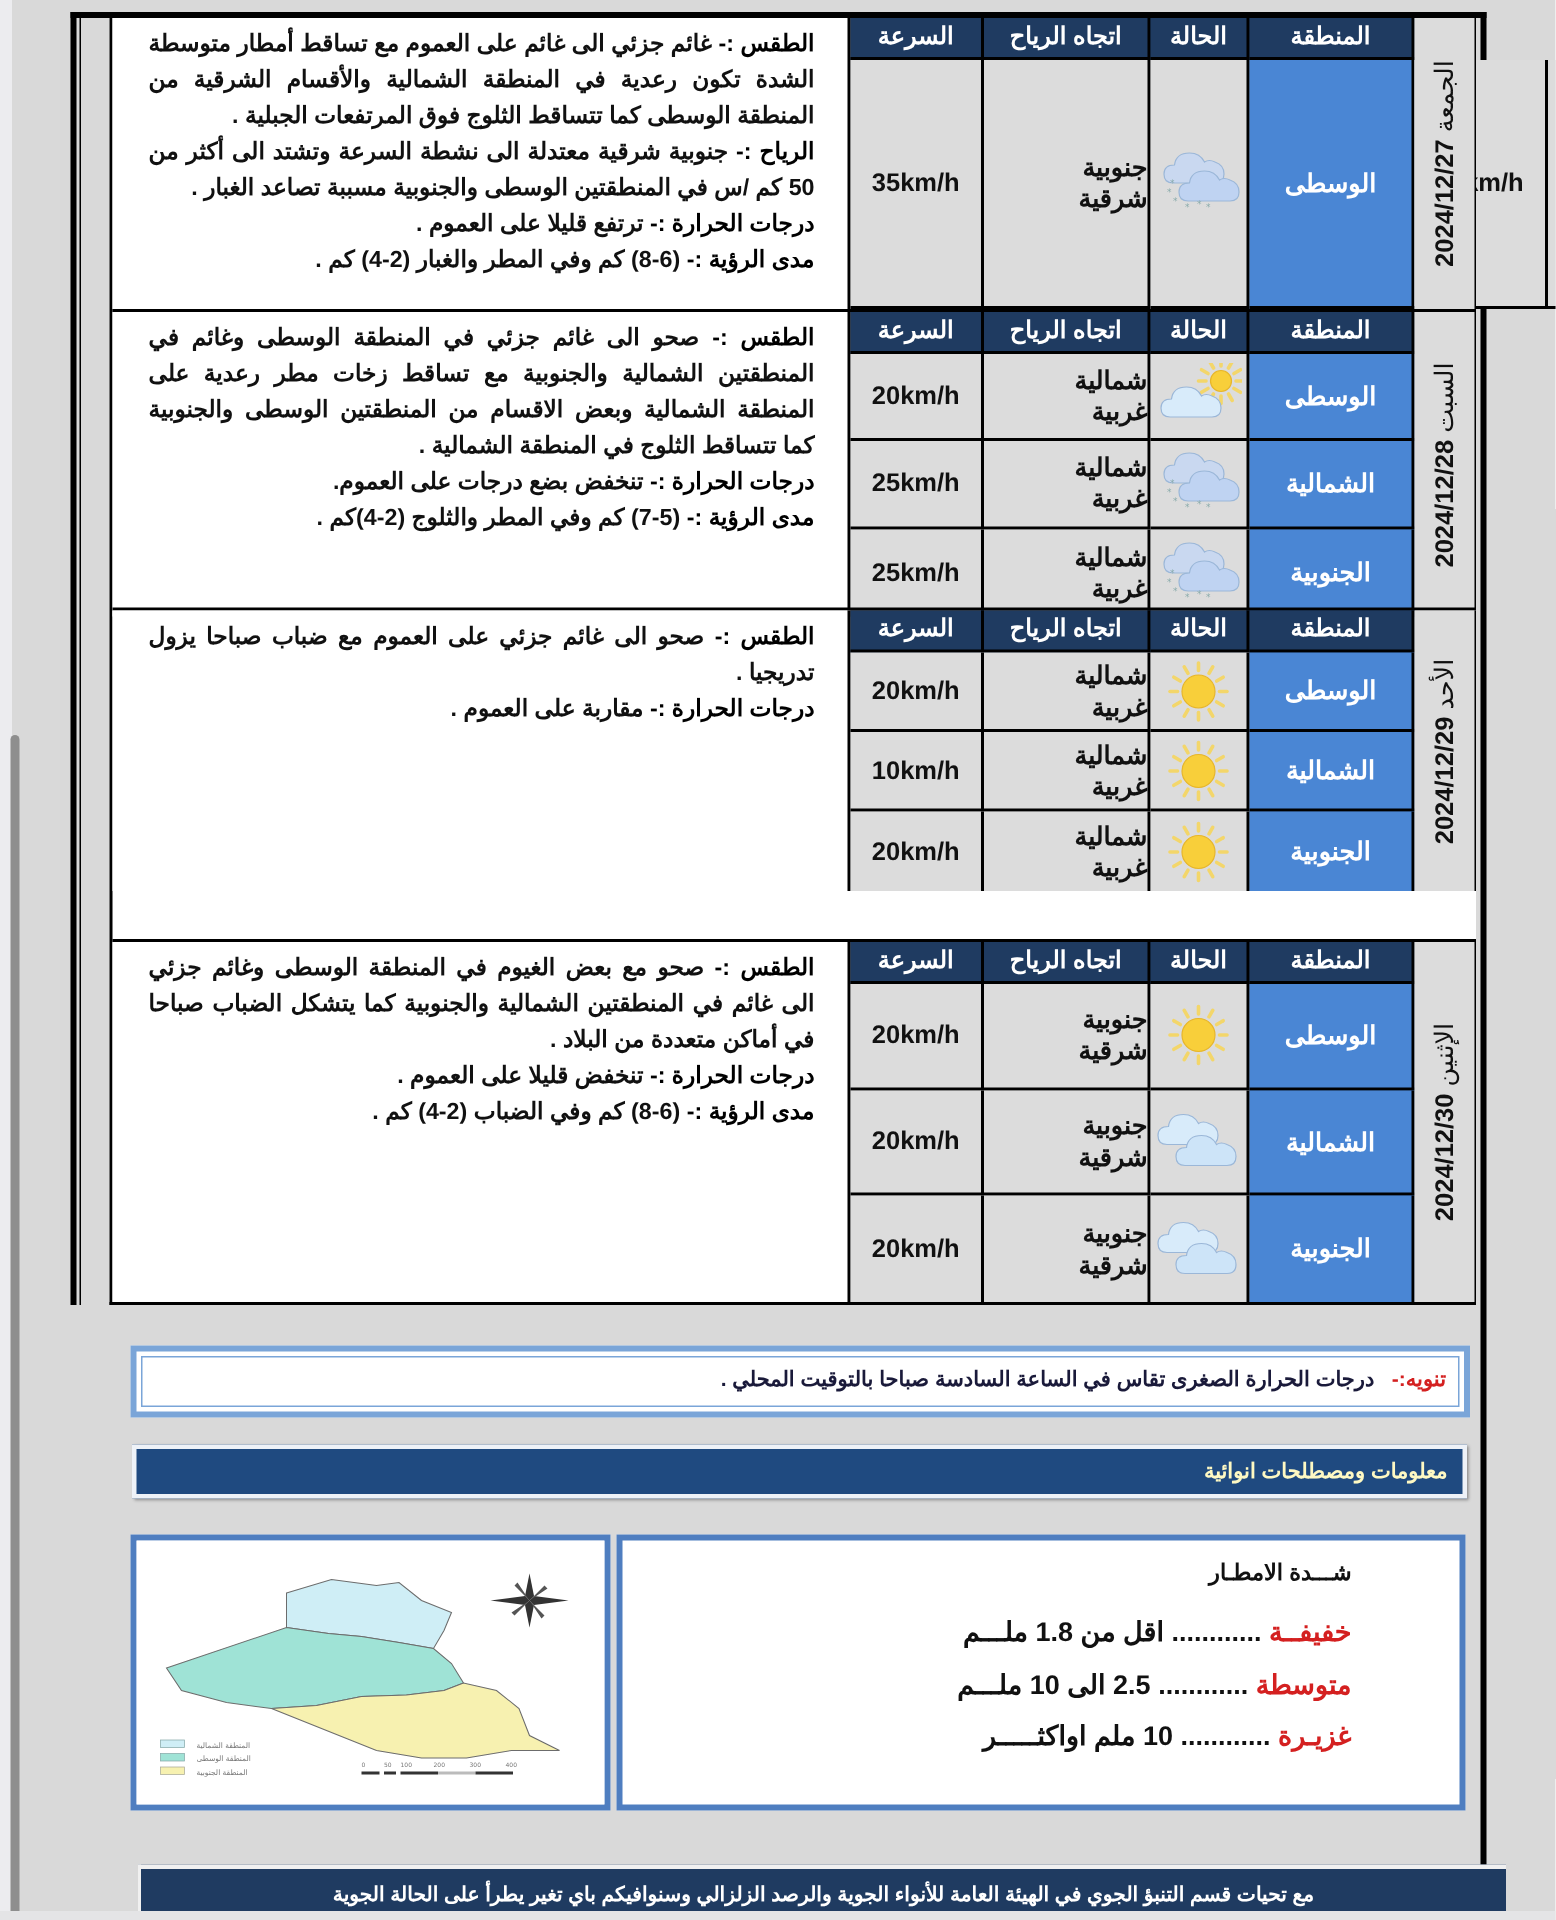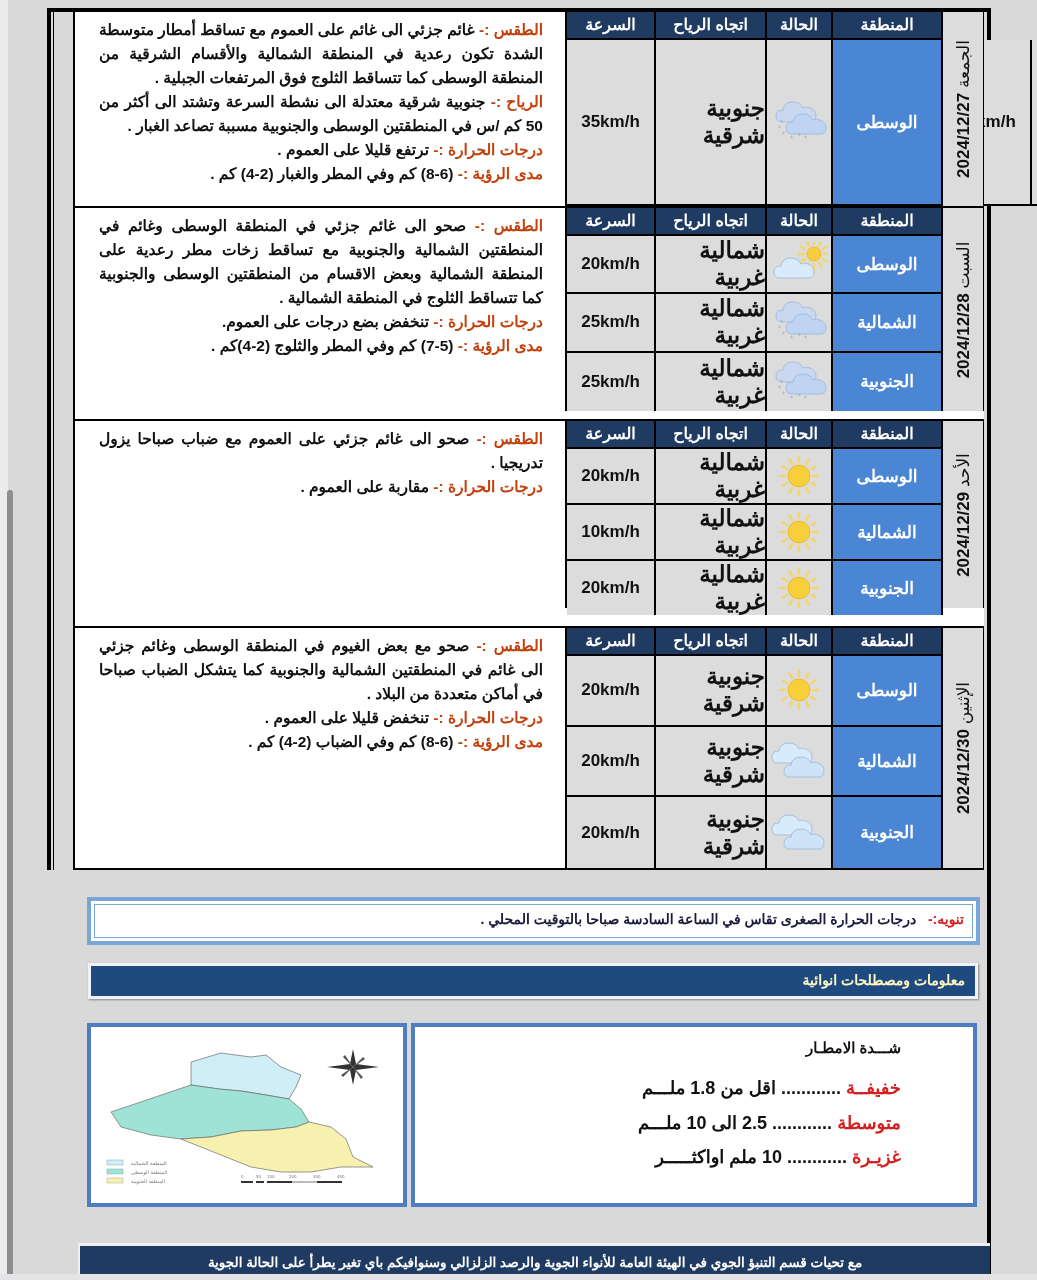--- a/index.html
+++ b/index.html
@@ -31,37 +31,37 @@
     border-left:2px solid #000; border-bottom:2px solid #000;
     background:#fff;
   }
   .day-block { position:absolute; left:0; width:909px; border-top:2px solid #000; display:flex; }
   .desc {
     width:492px; height:100%; background:#fff; direction:rtl; text-align:justify;
     padding:6px 22px 0 24px;
     font-family:"Liberation Sans", sans-serif; font-weight:bold; font-size:15.5px; line-height:24px; color:#111;
     border-right:2px solid #000;
   }
-  .desc .lbl { color:#c2410c; }
+  .desc .lbl { color:#000000; }
   .tbl { width:376px; height:100%; display:flex; flex-direction:column; background:#000; }
   .tbl-head { display:flex; height:28px; }
   .tbl-head div {
     background:#1f3b61; color:#fff; text-align:center; direction:rtl;
     font-family:"Liberation Sans", sans-serif; font-weight:bold; font-size:16px; line-height:26px;
     border-right:2px solid #000; border-bottom:2px solid #000;
   }
   .c-speed { width:89px; }
   .c-dir { width:111px; }
   .c-state { width:66px; }
   .c-region { width:110px; }
   .tbl-row { display:flex; flex:1; }
   .tbl-row > div { border-right:2px solid #000; border-bottom:2px solid #000; display:flex; align-items:center; justify-content:center; }
   .tbl-row:last-child > div { border-bottom:none; }
   .cell-speed { background:#dcdcdc; font-family:"Liberation Sans", sans-serif; font-weight:bold; font-size:17px; color:#111; }
-  .cell-dir { background:#dcdcdc; font-family:"Liberation Sans", sans-serif; font-weight:bold; font-size:23px; color:#111; direction:rtl;padding-left:26px; }
+  .cell-dir { background:#dcdcdc; font-family:"Liberation Sans", sans-serif; font-weight:bold; font-size:17px; color:#111; direction:rtl;padding-left:26px; }
   .cell-state { background:#dcdcdc; }
   .cell-region { background:#4a86d4; font-family:"Liberation Sans", sans-serif; font-weight:bold; font-size:17px; color:#ffffff; direction:rtl; }
   .date-col {
     width:41px; height:100%; background:#dcdcdc; position:relative; border-right:1px solid #000;
   }
   .date-col .vtext {
     position:absolute; left:50%; top:50%;
     transform: translate(-50%,-50%) rotate(-90deg);
     white-space:nowrap; font-family:"Liberation Sans", sans-serif; font-size:17px; color:#111; direction:rtl;
   }
@@ -84,21 +84,21 @@
     position:absolute; left:87px; top:1023px; width:320px; height:184px; border:4px solid #4f7ec0; background:#fff;
   }
   .rain-box {
     position:absolute; left:411px; top:1023px; width:566px; height:184px; border:4px solid #4f7ec0; background:#fff;
     direction:rtl; font-family:"Liberation Sans", sans-serif; font-weight:bold; color:#111;
   }
   .rain-title { position:absolute; right:72px; top:12px; font-size:15px; font-weight:bold; }
   .rain-row { position:absolute; right:72px; font-size:18px; white-space:nowrap; }
   .rain-row .lbl { color:#d42020; }
   .footer-bar {
-    position:absolute; left:78px; top:1243px; width:912px; height:37px; background:#1f3b61;
+    position:absolute; left:92px; top:1243px; width:912px; height:37px; background:#1f3b61;
     border-top:3px solid #f0f0f0; border-left:2px solid #f0f0f0;
     direction:rtl; text-align:center; color:#fff; font-family:"Liberation Sans", sans-serif; font-weight:bold; font-size:13.5px; padding-top:8px;
   }
   .bottom-strip { position:absolute; left:0; top:1274px; width:1037px; height:6px; background:#e4e4e6; }
 </style>
 </head>
 <body>
 
 <div class="page">
   <div class="outer-left-strip"></div>
@@ -260,21 +260,21 @@
                 </svg>
               </div>
               <div class="cell-region c-region">الجنوبية</div>
             </div>
           </div>
     </div>
     <div class="date-col">
       <div class="vtext"><span>السبت</span> <span class="dt">2024/12/28</span></div>
     </div>
   </div>
-      <div class="day-block" style="top: 407px; height: 189px;">
+      <div class="day-block" style="top: 393px; height: 189px;">
     <div class="desc">
       <div><span class="lbl">الطقس :-</span> <span>صحو الى غائم جزئي على العموم مع ضباب صباحا يزول تدريجيا .</span></div>
 
       <div><span class="lbl">درجات الحرارة :-</span> <span>مقاربة على العموم .</span></div>
     </div>
     <div class="tbl">
       <div class="tbl-head">
         <div class="c-speed">السرعة</div>
         <div class="c-dir">اتجاه الرياح</div>
         <div class="c-state">الحالة</div>

